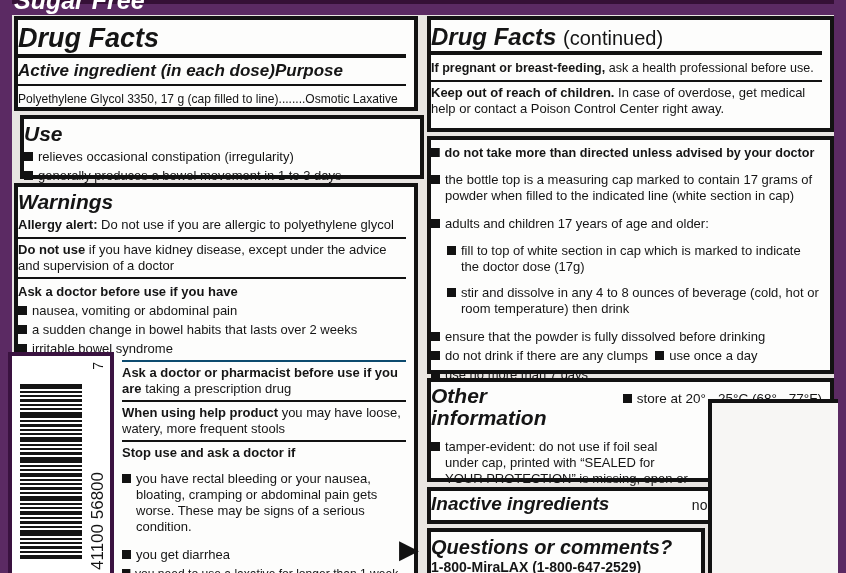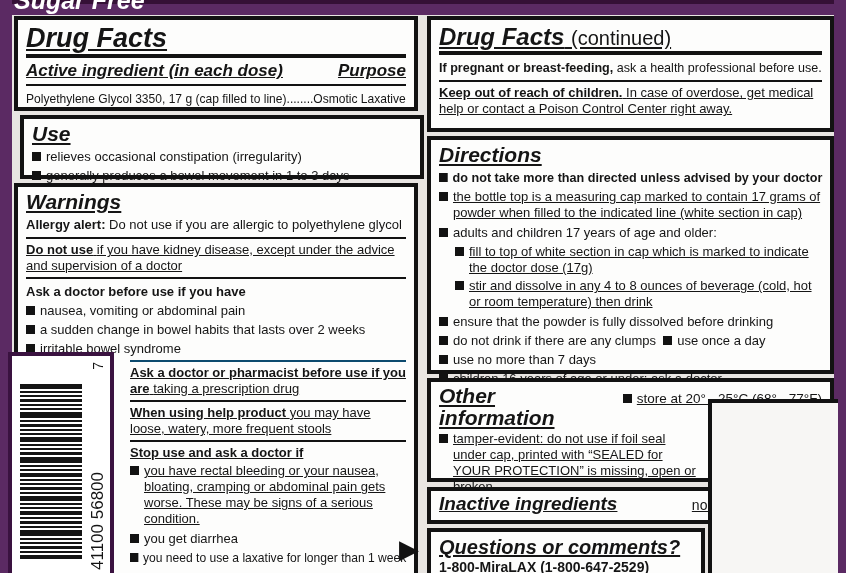--- a/index.html
+++ b/index.html
@@ -8,36 +8,36 @@
     background:#e8e5e2;font-family:"Liberation Sans",sans-serif;color:#151515;
   }
   .band{position:absolute;left:0;top:0;width:846px;height:15px;background:#5b2a63;
         border-top:4px solid #351036;box-sizing:border-box;z-index:1;}
   .strip{position:absolute;top:0;width:12px;height:573px;background:#5b2a63;z-index:1;}
   .strip.left{left:0;} .strip.right{right:0;}
   .banner-text{position:absolute;top:-14px;left:14px;z-index:2;color:#fff;
         font-size:25px;font-weight:bold;font-style:italic;white-space:nowrap;}
 
   .panel{position:absolute;background:#fdfdfc;border:4px solid #121212;box-sizing:border-box;z-index:2;}
-  .pad{padding:3px 8px 4px 8px;height:100%;box-sizing:border-box;text-decoration:underline;}
+  .pad{padding:3px 8px 4px 0;height:100%;box-sizing:border-box;}
 
   .df-title{font-size:27px;font-weight:bold;font-style:italic;line-height:1.05;margin:1px 0 2px;}
   .df-cont{font-size:24px;}
   .cont-suffix{font-size:20px;font-weight:normal;font-style:normal;}
   h2.sec{font-size:21px;font-weight:bold;font-style:italic;margin:1px 0 2px;line-height:1.05;}
   .rule{border-top:2px solid #121212;margin:3px 0;}
   .thick{border-top:4px solid #121212;margin:2px 0 3px;}
   p{margin:1px 0;font-size:13px;line-height:16px;}
   .b{font-weight:bold;}
-  .hdr-row{display:flex;justify-content:space-between;align-items:baseline;}
+  .hdr-row{display:flex;justify-content:flex-start;align-items:baseline;}
   .hdr-row .h{font-size:17px;font-weight:bold;font-style:italic;}
   .ing-row{display:inline-flex;white-space:nowrap;align-items:baseline;font-size:13px;}
 
   .fitline{display:inline-block;white-space:nowrap;transform-origin:left center;}
-  .li{display:flex;gap:5px;margin:2px 0;font-size:13px;line-height:16px;}
+  .li{display:flex;gap:5px;margin:10px 0;font-size:13px;line-height:16px;}
   .li .t{flex:1;}
   .sq{flex:0 0 auto;width:9px;height:9px;background:#121212;margin-top:3px;}
   .sqi{display:inline-block;width:9px;height:9px;background:#121212;margin-right:5px;}
   .ind1{margin-left:16px;}
   .lifree{margin:1px 0;font-size:13px;line-height:16px;}
 
   .wcol{margin-left:104px;border-top:2px solid #0c4a6e;padding-top:2px;margin-top:2px;}
 
   .barcode-box{position:absolute;left:8px;top:352px;width:106px;height:228px;
       background:#fff;border:4px solid #3a1240;box-sizing:border-box;z-index:4;}
@@ -172,21 +172,20 @@
       <div class="df-title df-cont"><span>Drug Facts</span> <span class="cont-suffix">(continued)</span></div>
       <div class="thick"></div>
       <p class="lifree fitline" style="transform: scaleX(0.964736);"><span class="b">If pregnant or breast-feeding,</span> <span>ask a health professional before use.</span></p>
       <div class="rule"></div>
       <p class="lifree"><span class="b">Keep out of reach of children.</span> <span>In case of overdose, get medical help or contact a Poison Control Center right away.</span></p>
     </div>
   </div>
 
   <div class="panel" style="left:427px;top:136px;width:407px;height:238px;">
     <div class="pad">
-      <h2 class="sec">Directions</h2>
       <p class="lifree b fitline" style="transform: scaleX(0.96962);"><span class="sqi"></span><span>do not take more than directed unless advised by your doctor</span></p>
       <div class="li">
           <span class="sq"></span>
           <span class="t">the bottle top is a measuring cap marked to contain 17 grams of powder when filled to the indicated line (white section in cap)</span>
         </div>
       <p class="lifree fitline"><span class="sqi"></span><span>adults and children 17 years of age and older:</span></p>
       <div class="li ind1">
           <span class="sq"></span>
           <span class="t">fill to top of white section in cap which is marked to indicate the doctor dose (17g)</span>
         </div>

